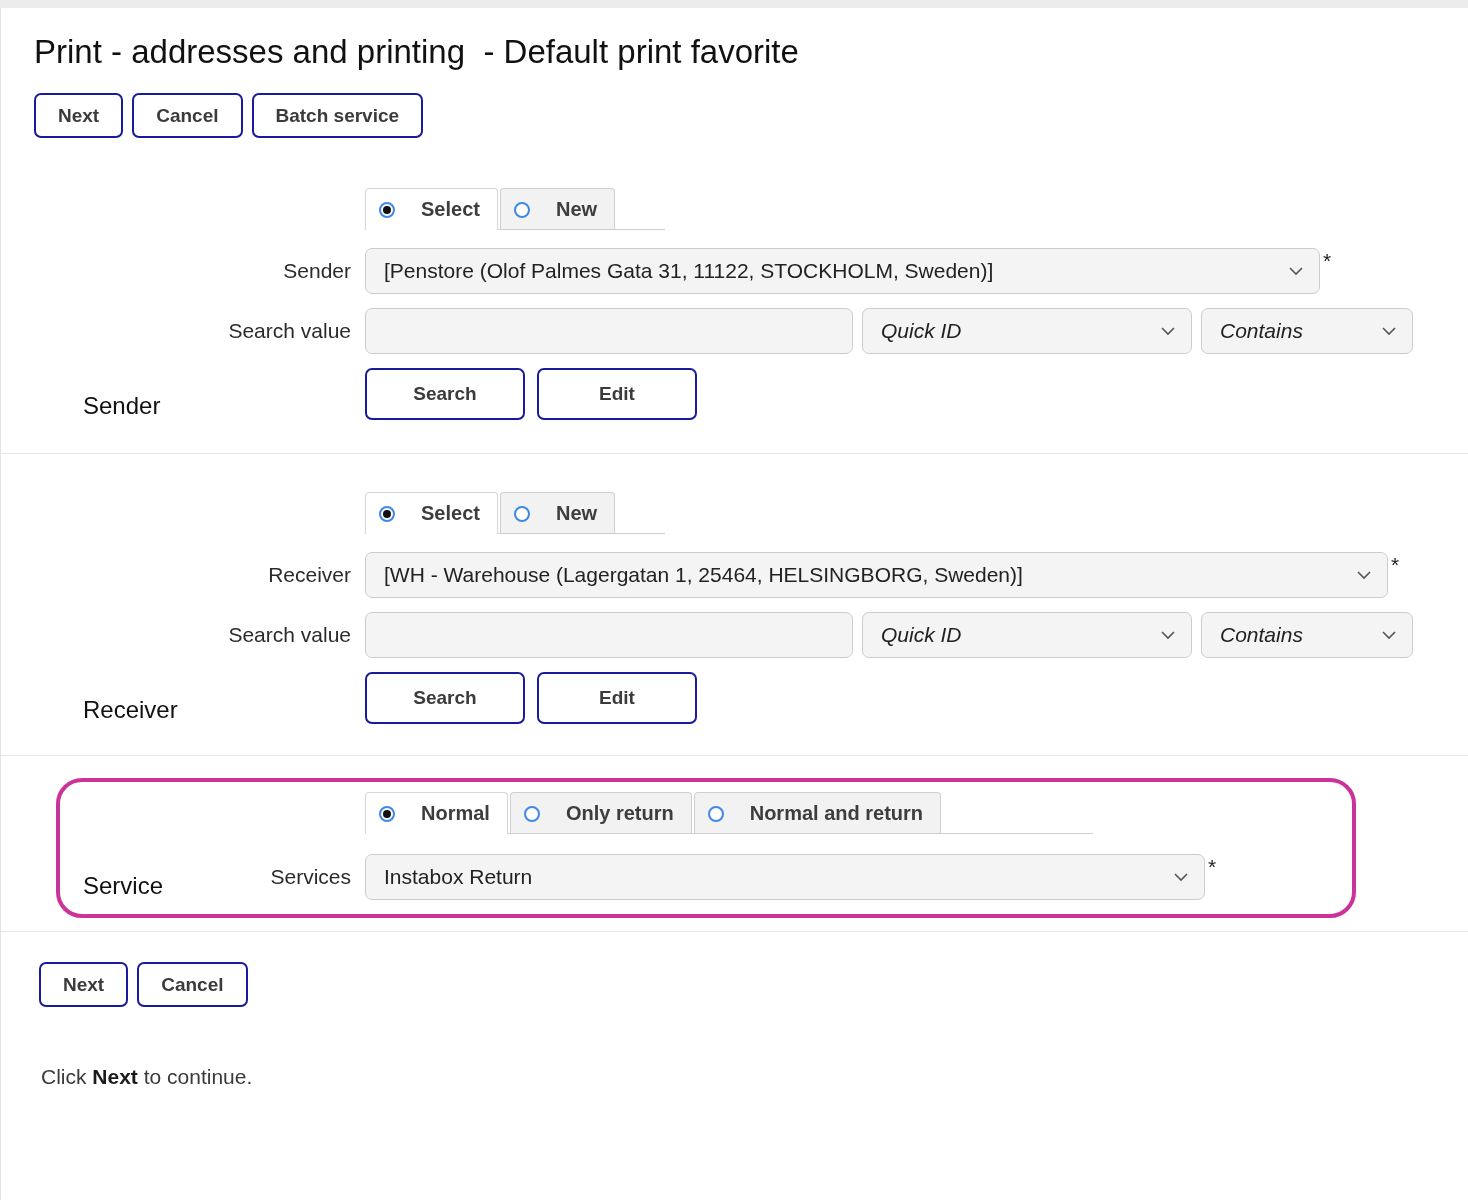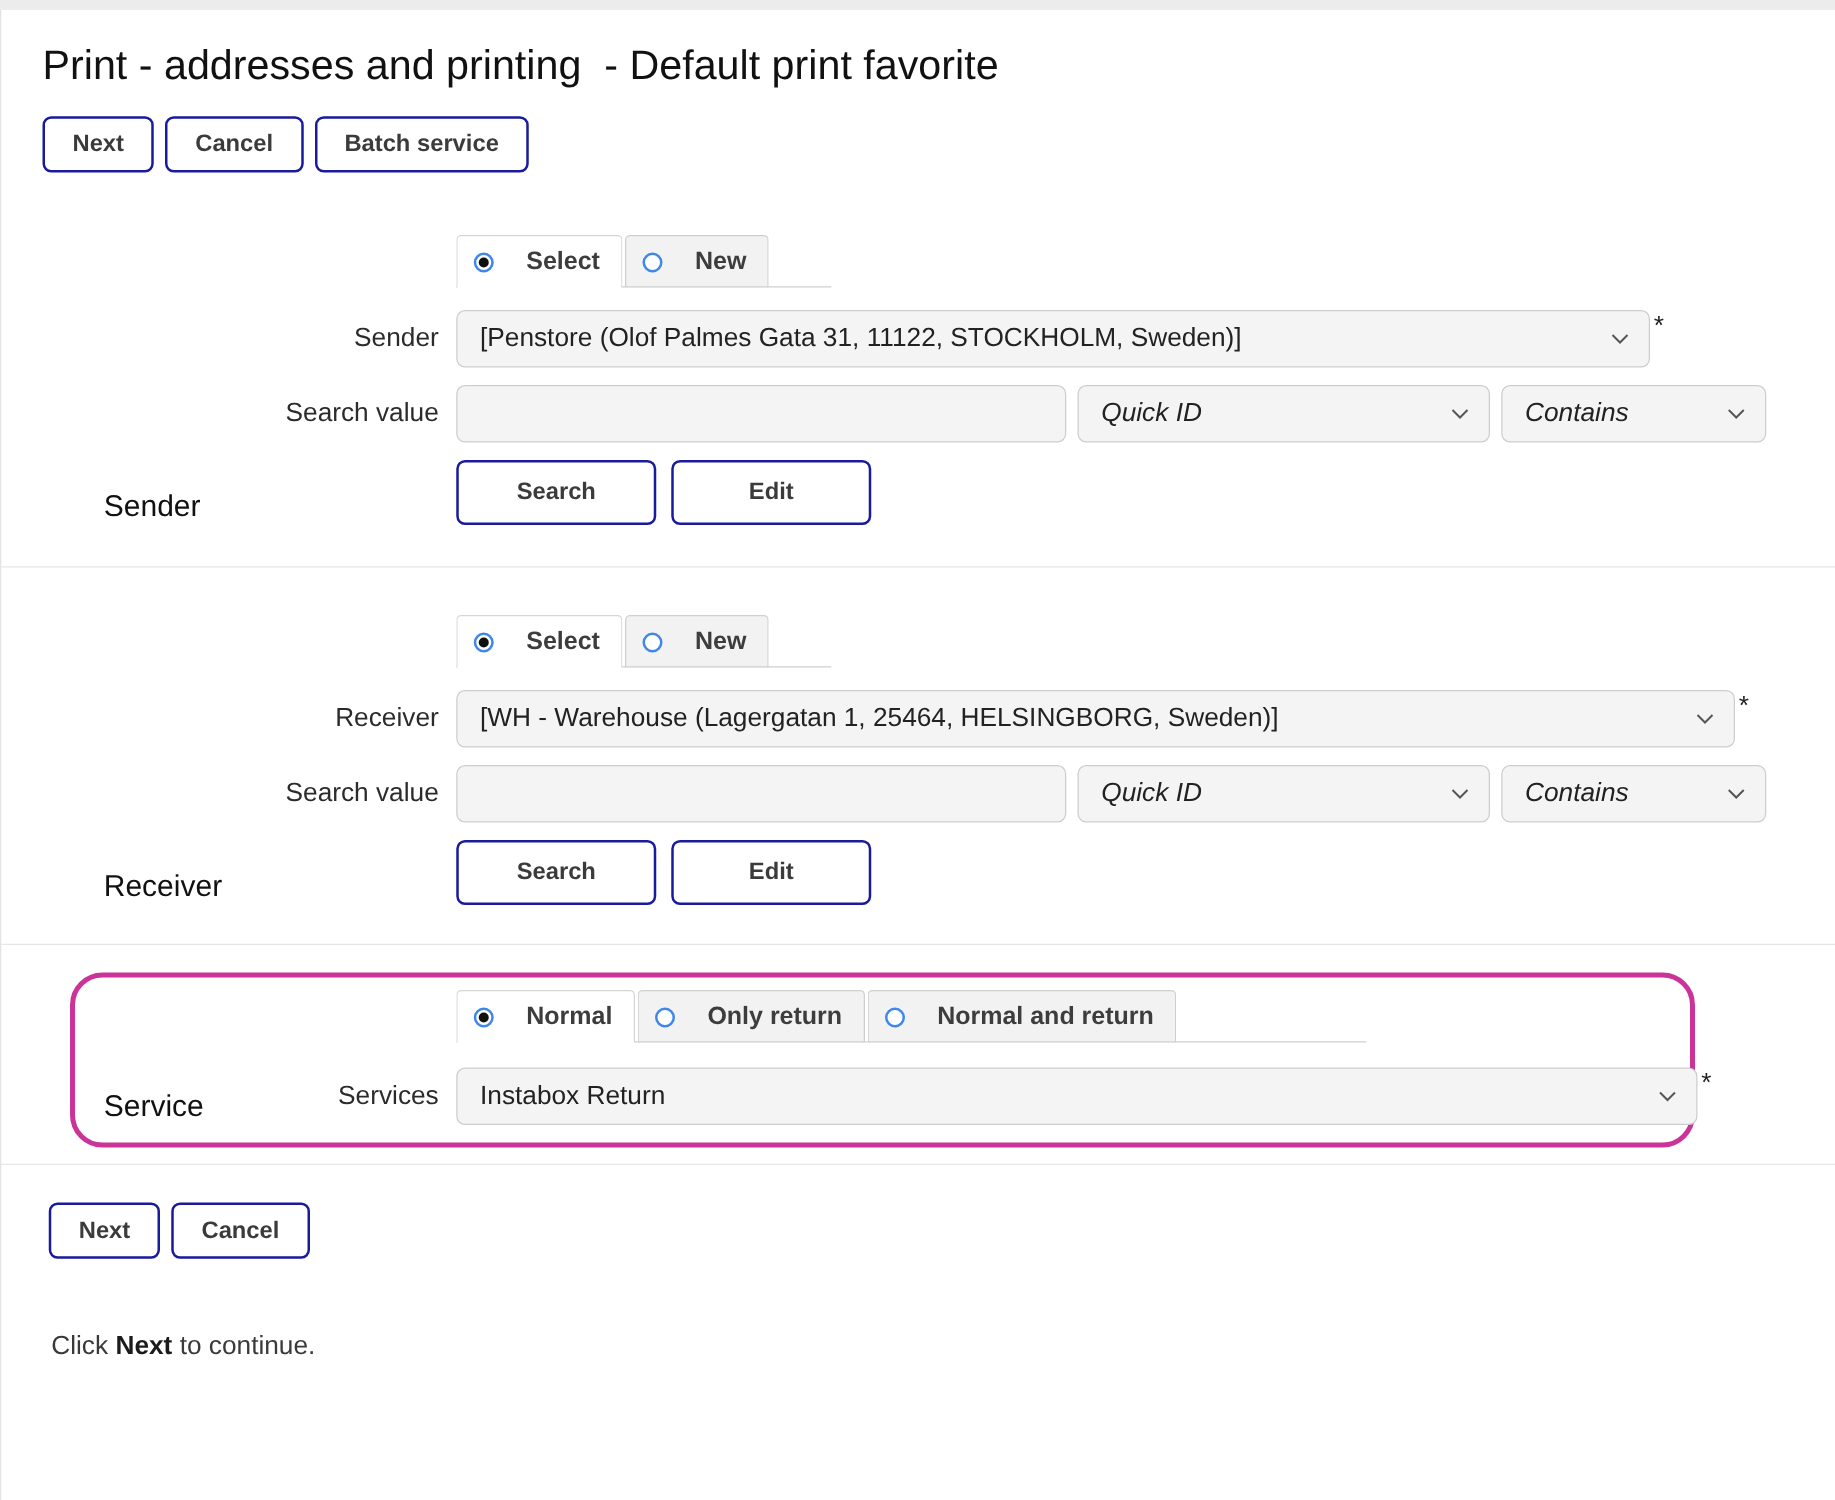--- a/index.html
+++ b/index.html
@@ -431,21 +431,21 @@
             </div>
             <div class="tab">
               <span class="radio"></span>
               <span>Normal and return</span>
             </div>
           </div>
 
           <div class="row" style="margin-top:20px;">
             <div class="row-label lbl-w-a">Services</div>
             <div class="field-wrap">
-              <div class="select" style="width:993px;">
+              <div class="select" style="width:840px;">
                 <span class="sel-text">Instabox Return</span>
                 <svg class="chev" viewBox="0 0 18 18">
                     <path d="M3 6 L9 12 L15 6" fill="none" stroke="#555" stroke-width="1.6"></path>
                   </svg>
               </div>
               <span class="req">*</span>
             </div>
           </div>
 
         </div>

